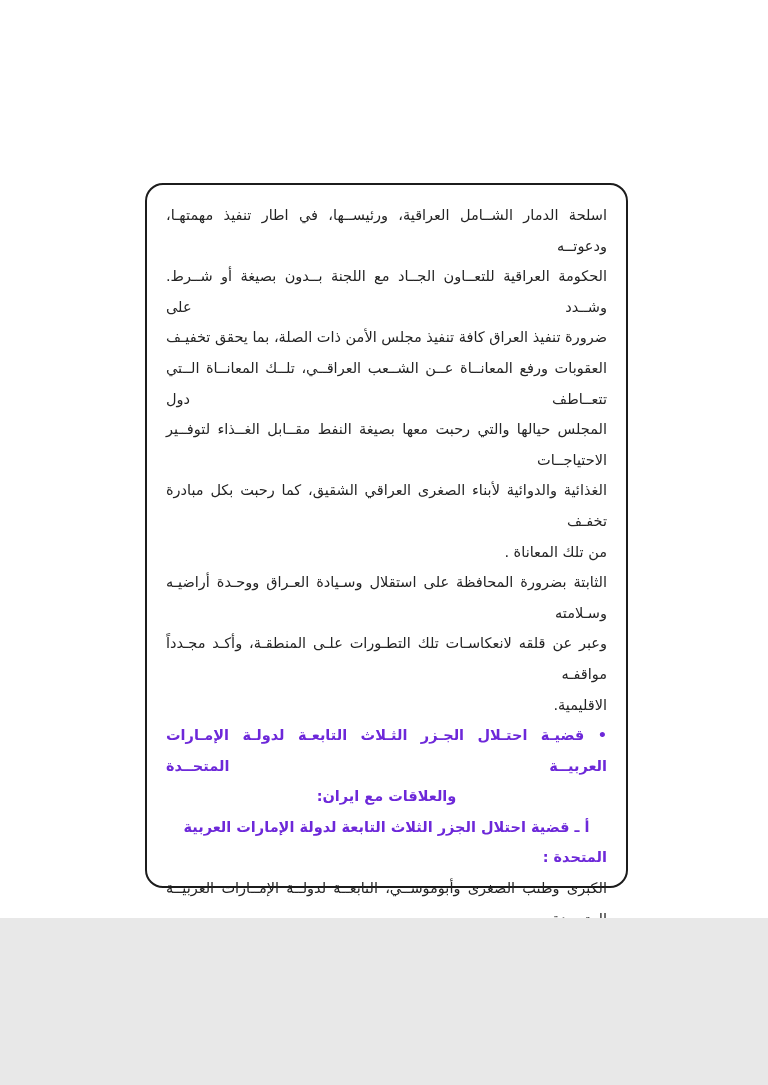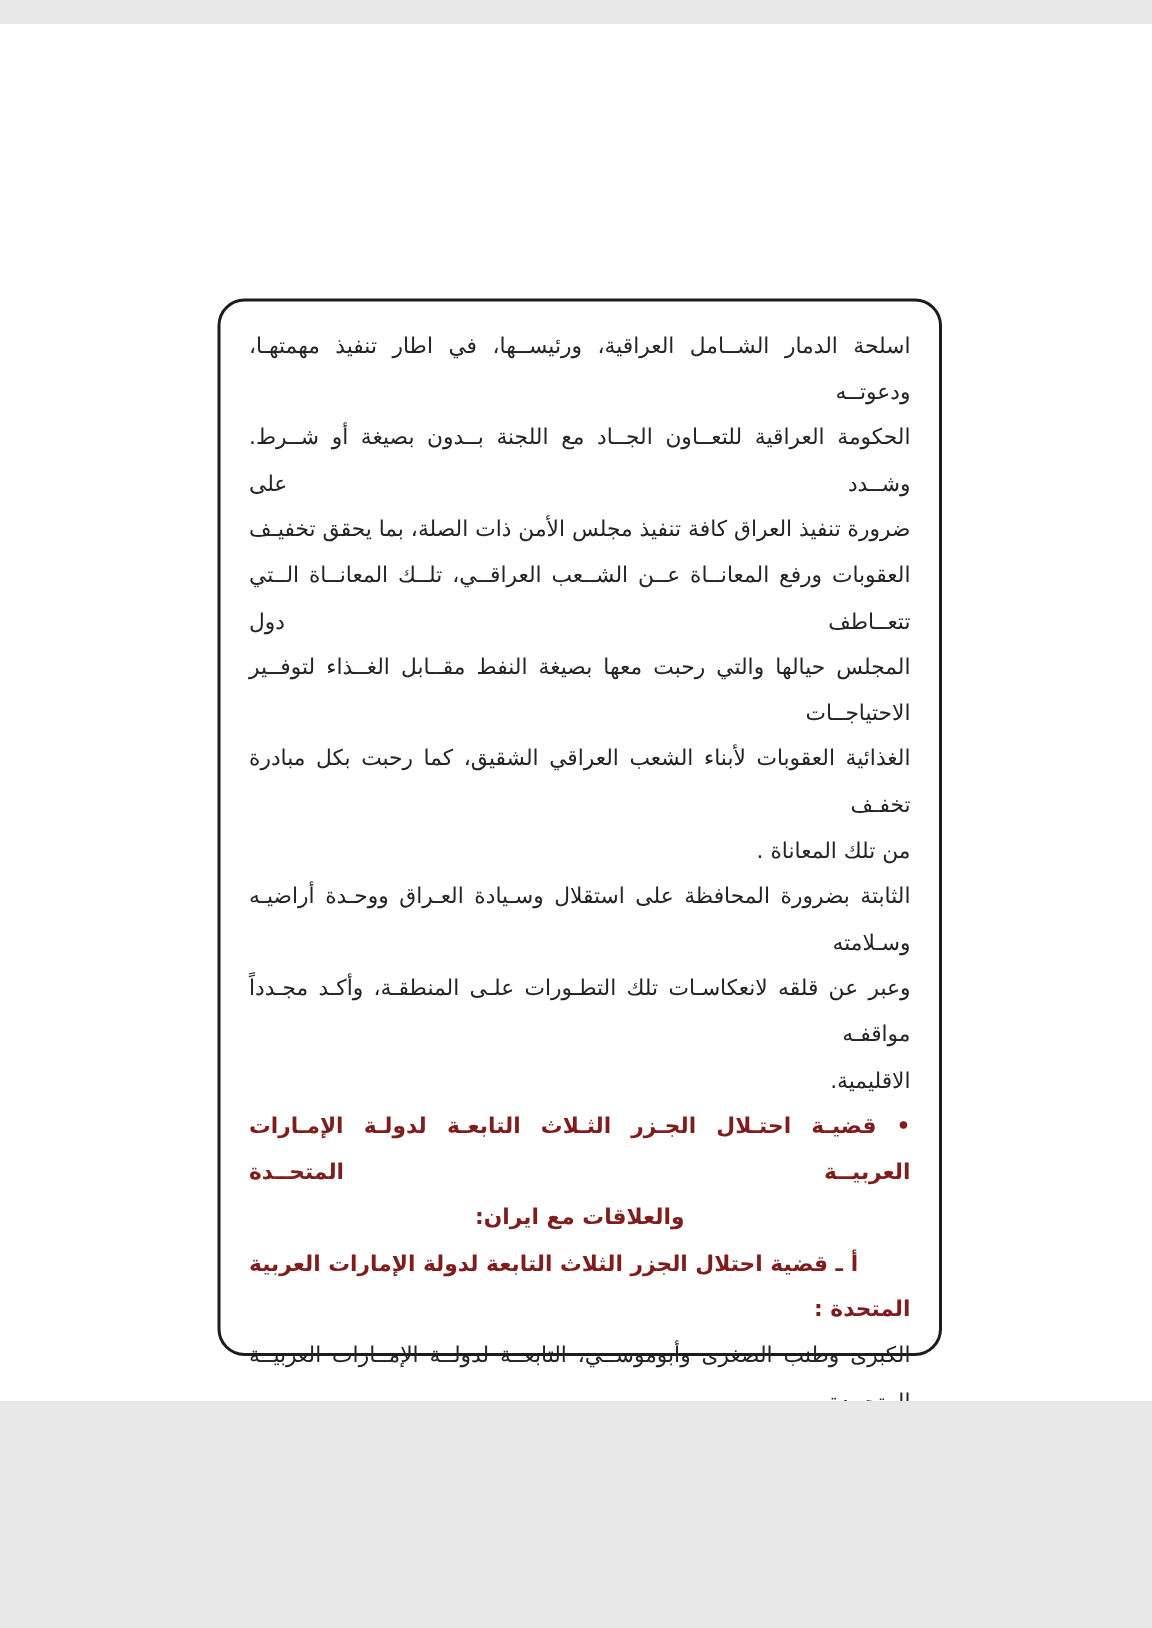--- a/index.html
+++ b/index.html
@@ -4,21 +4,21 @@
 <style>
   html, body {
     margin: 0;
     padding: 0;
     background: #e8e8e8;
   }
   .page {
     position: relative;
     width: 768px;
     height: 918px;
-    margin: 16px auto;
+    margin: 0 auto;
     background: #ffffff;
     font-family: "DejaVu Sans", sans-serif;
     overflow: hidden;
   }
   .frame {
     position: absolute;
     left: 145px;
     top: 183px;
     width: 483px;
     height: 705px;
@@ -31,33 +31,33 @@
   .line {
     font-size: 14.5px;
     line-height: 30.6px;
     color: #242424;
     text-align: justify;
     text-align-last: justify;
     direction: rtl;
     unicode-bidi: embed;
   }
   .line.align-right {
-    text-align: left;
+    text-align: center;
     text-align-last: right;
   }
   .line.align-center {
     text-align: right;
     text-align-last: center;
   }
   .line.indent {
     padding-right: 26px;
   }
   .line.heading, .line.subheading {
     font-weight: bold;
-    color: #7f1d1d;
+    color: #6d28d9;
   }
   .footer {
     position: absolute;
     left: 0;
     right: 0;
     text-align: center;
     direction: rtl;
     color: #111;
   }
   .footer.appendix {
@@ -78,21 +78,21 @@
 
 <div class="page">
 
   <div class="frame">
     <div>
         <div class="line paragraph align-justify">اسلحة الدمار الشــامل العراقية، ورئيســها، في اطار تنفيذ مهمتهـا، ودعوتــه</div>
         <div class="line paragraph align-justify">الحكومة العراقية للتعــاون الجــاد مع اللجنة بــدون بصيغة أو شــرط. وشــدد على</div>
         <div class="line paragraph align-justify">ضرورة تنفيذ العراق كافة تنفيذ مجلس الأمن ذات الصلة، بما يحقق تخفيـف</div>
         <div class="line paragraph align-justify">العقوبات ورفع المعانــاة عــن الشــعب العراقــي، تلــك المعانــاة الــتي تتعــاطف دول</div>
         <div class="line paragraph align-justify">المجلس حيالها والتي رحبت معها بصيغة النفط مقــابل الغــذاء لتوفــير الاحتياجــات</div>
-        <div class="line paragraph align-justify">الغذائية العقوبات لأبناء الشعب العراقي الشقيق، كما رحبت بكل مبادرة تخفـف</div>
+        <div class="line paragraph align-justify">الغذائية والدوائية لأبناء الصغرى العراقي الشقيق، كما رحبت بكل مبادرة تخفـف</div>
         <div class="line paragraph align-right">من تلك المعاناة .</div>
         <div class="line paragraph align-justify">الثابتة بضرورة المحافظة على استقلال وسـيادة العـراق ووحـدة أراضيـه وسـلامته</div>
         <div class="line paragraph align-justify">وعبر عن قلقه لانعكاسـات تلك التطـورات علـى المنطقـة، وأكـد مجـدداً مواقفـه</div>
         <div class="line paragraph align-right">الاقليمية.</div>
         <div class="line heading align-justify">• قضيـة احتـلال الجـزر الثـلاث التابعـة لدولـة الإمـارات العربيــة المتحــدة</div>
         <div class="line heading align-center">والعلاقات مع ايران:</div>
         <div class="line subheading align-right">أ ـ قضية احتلال الجزر الثلاث التابعة لدولة الإمارات العربية المتحدة :</div>
         <div class="line paragraph align-justify">الكبرى وطنب الصغرى وأبوموســي، التابعــة لدولــة الإمــارات العربيــة المتحــدة،</div>
       </div>
   </div>

